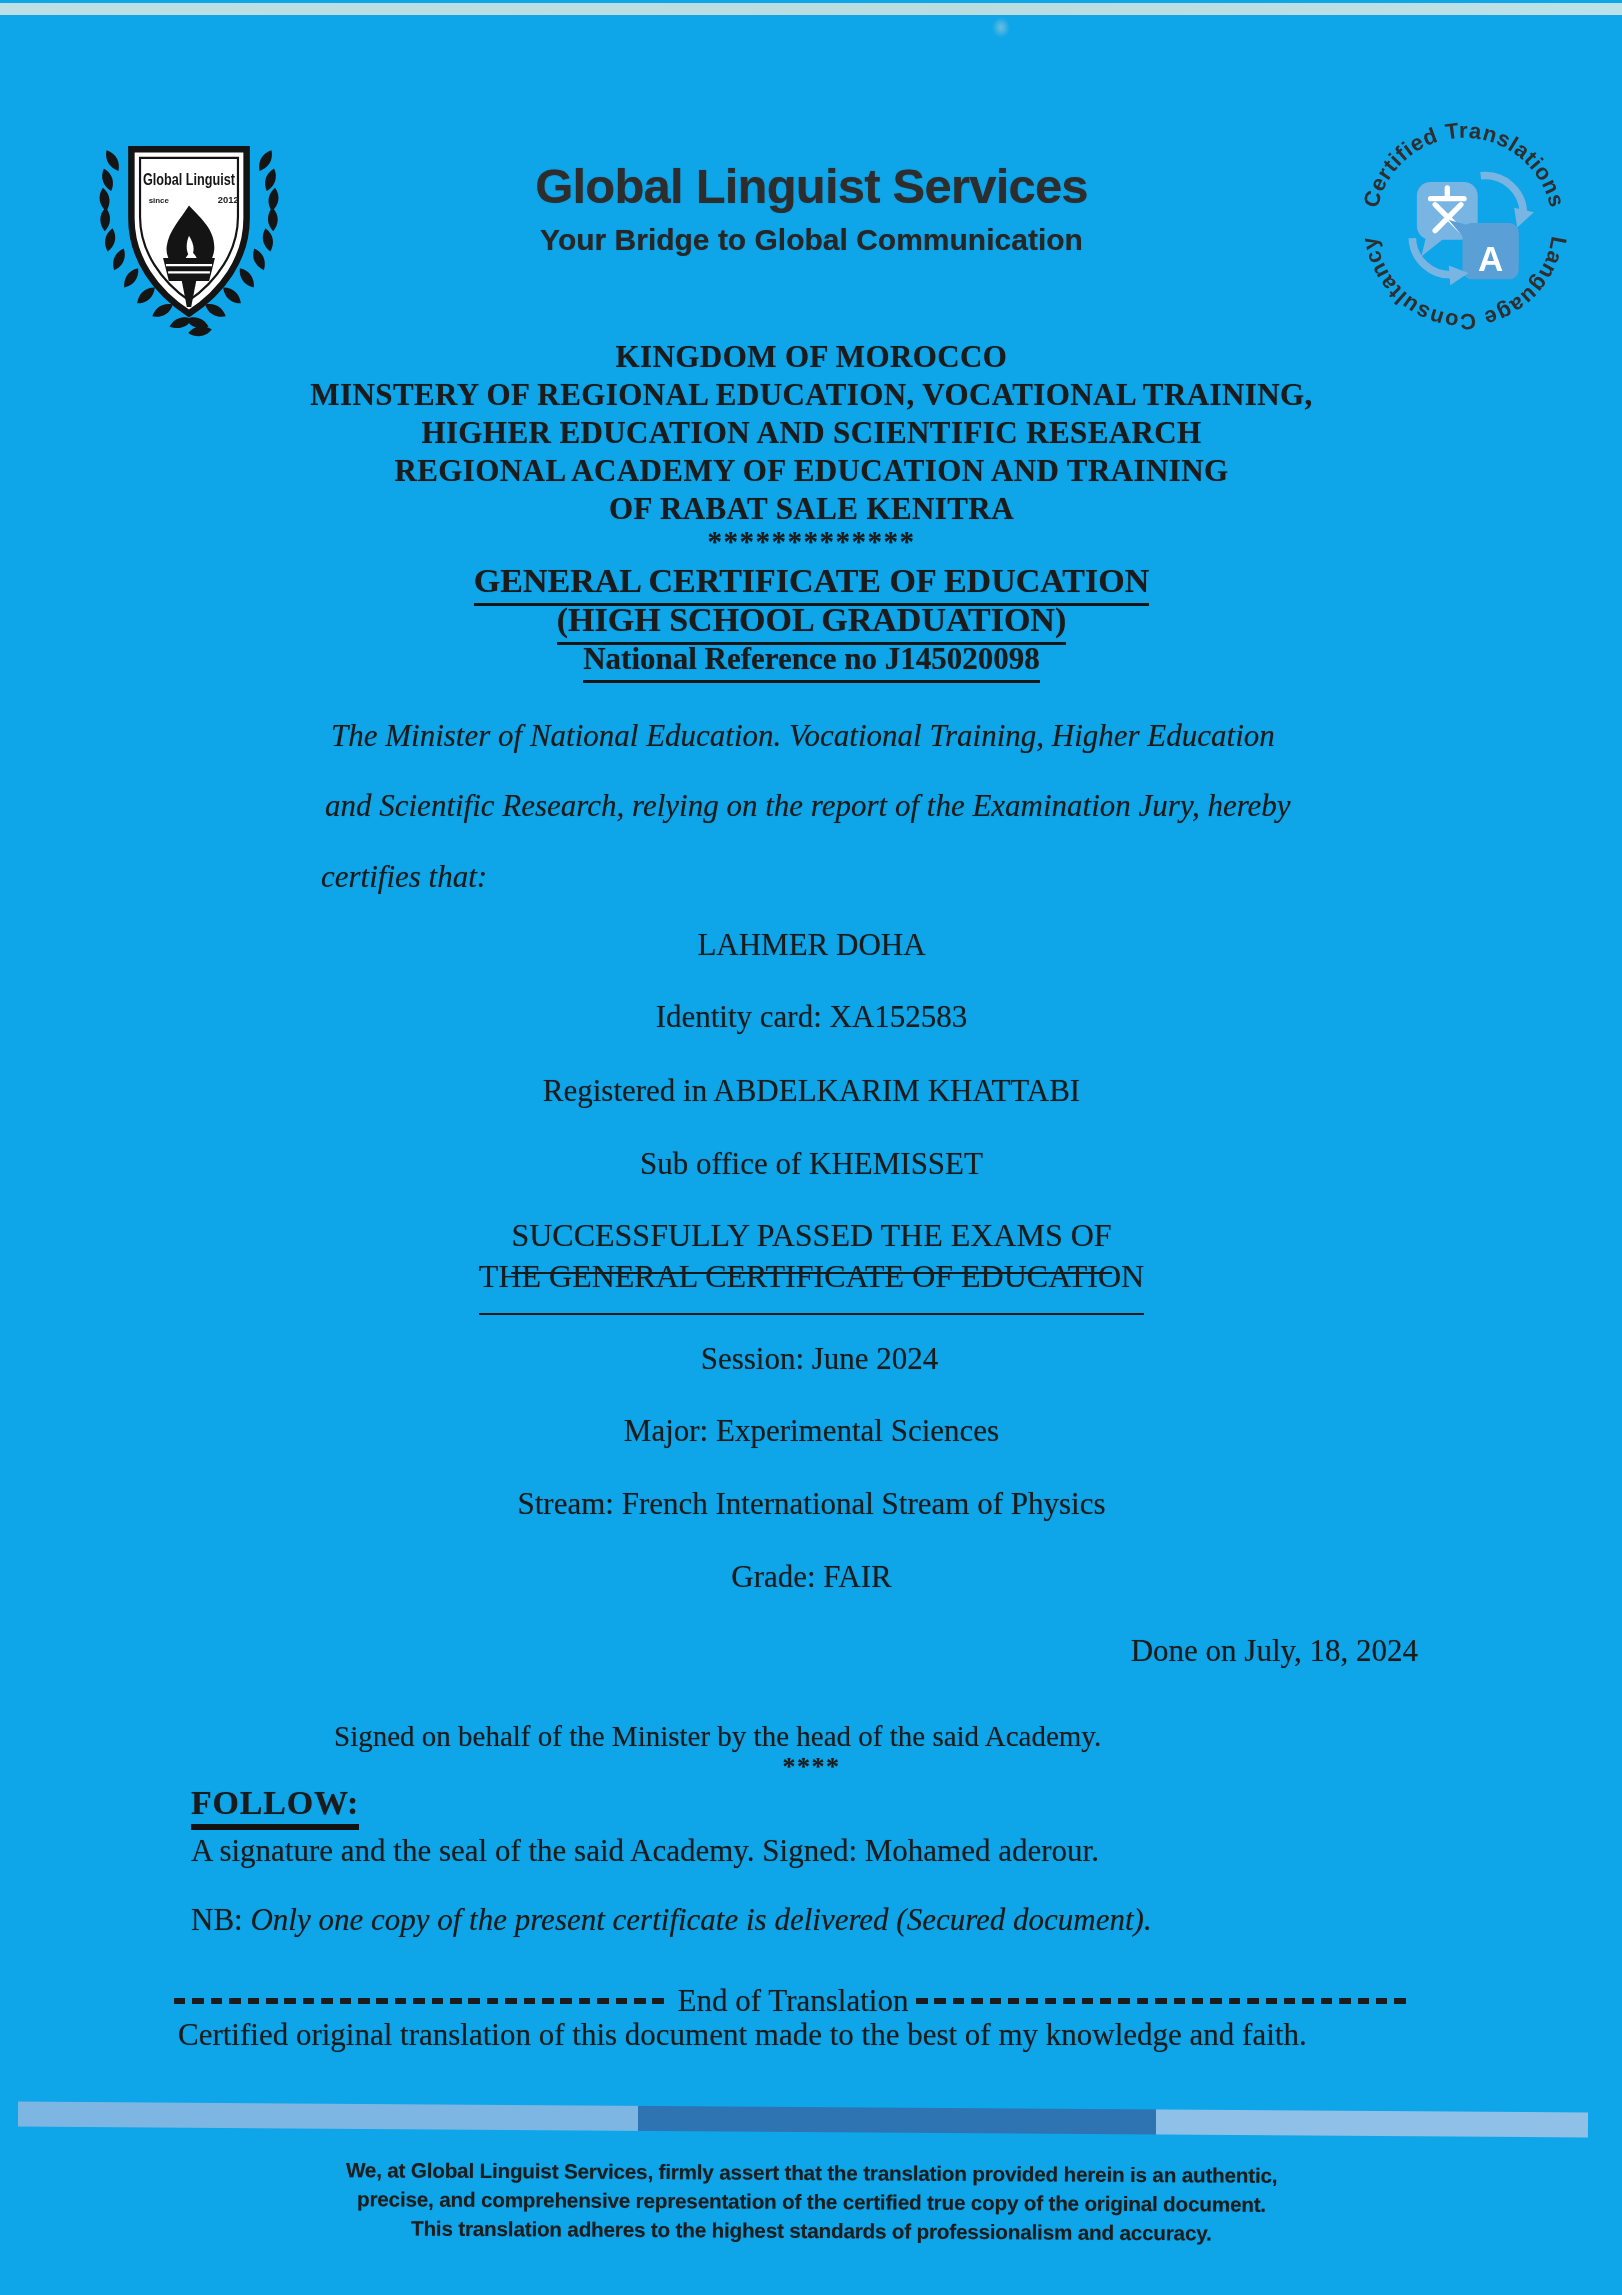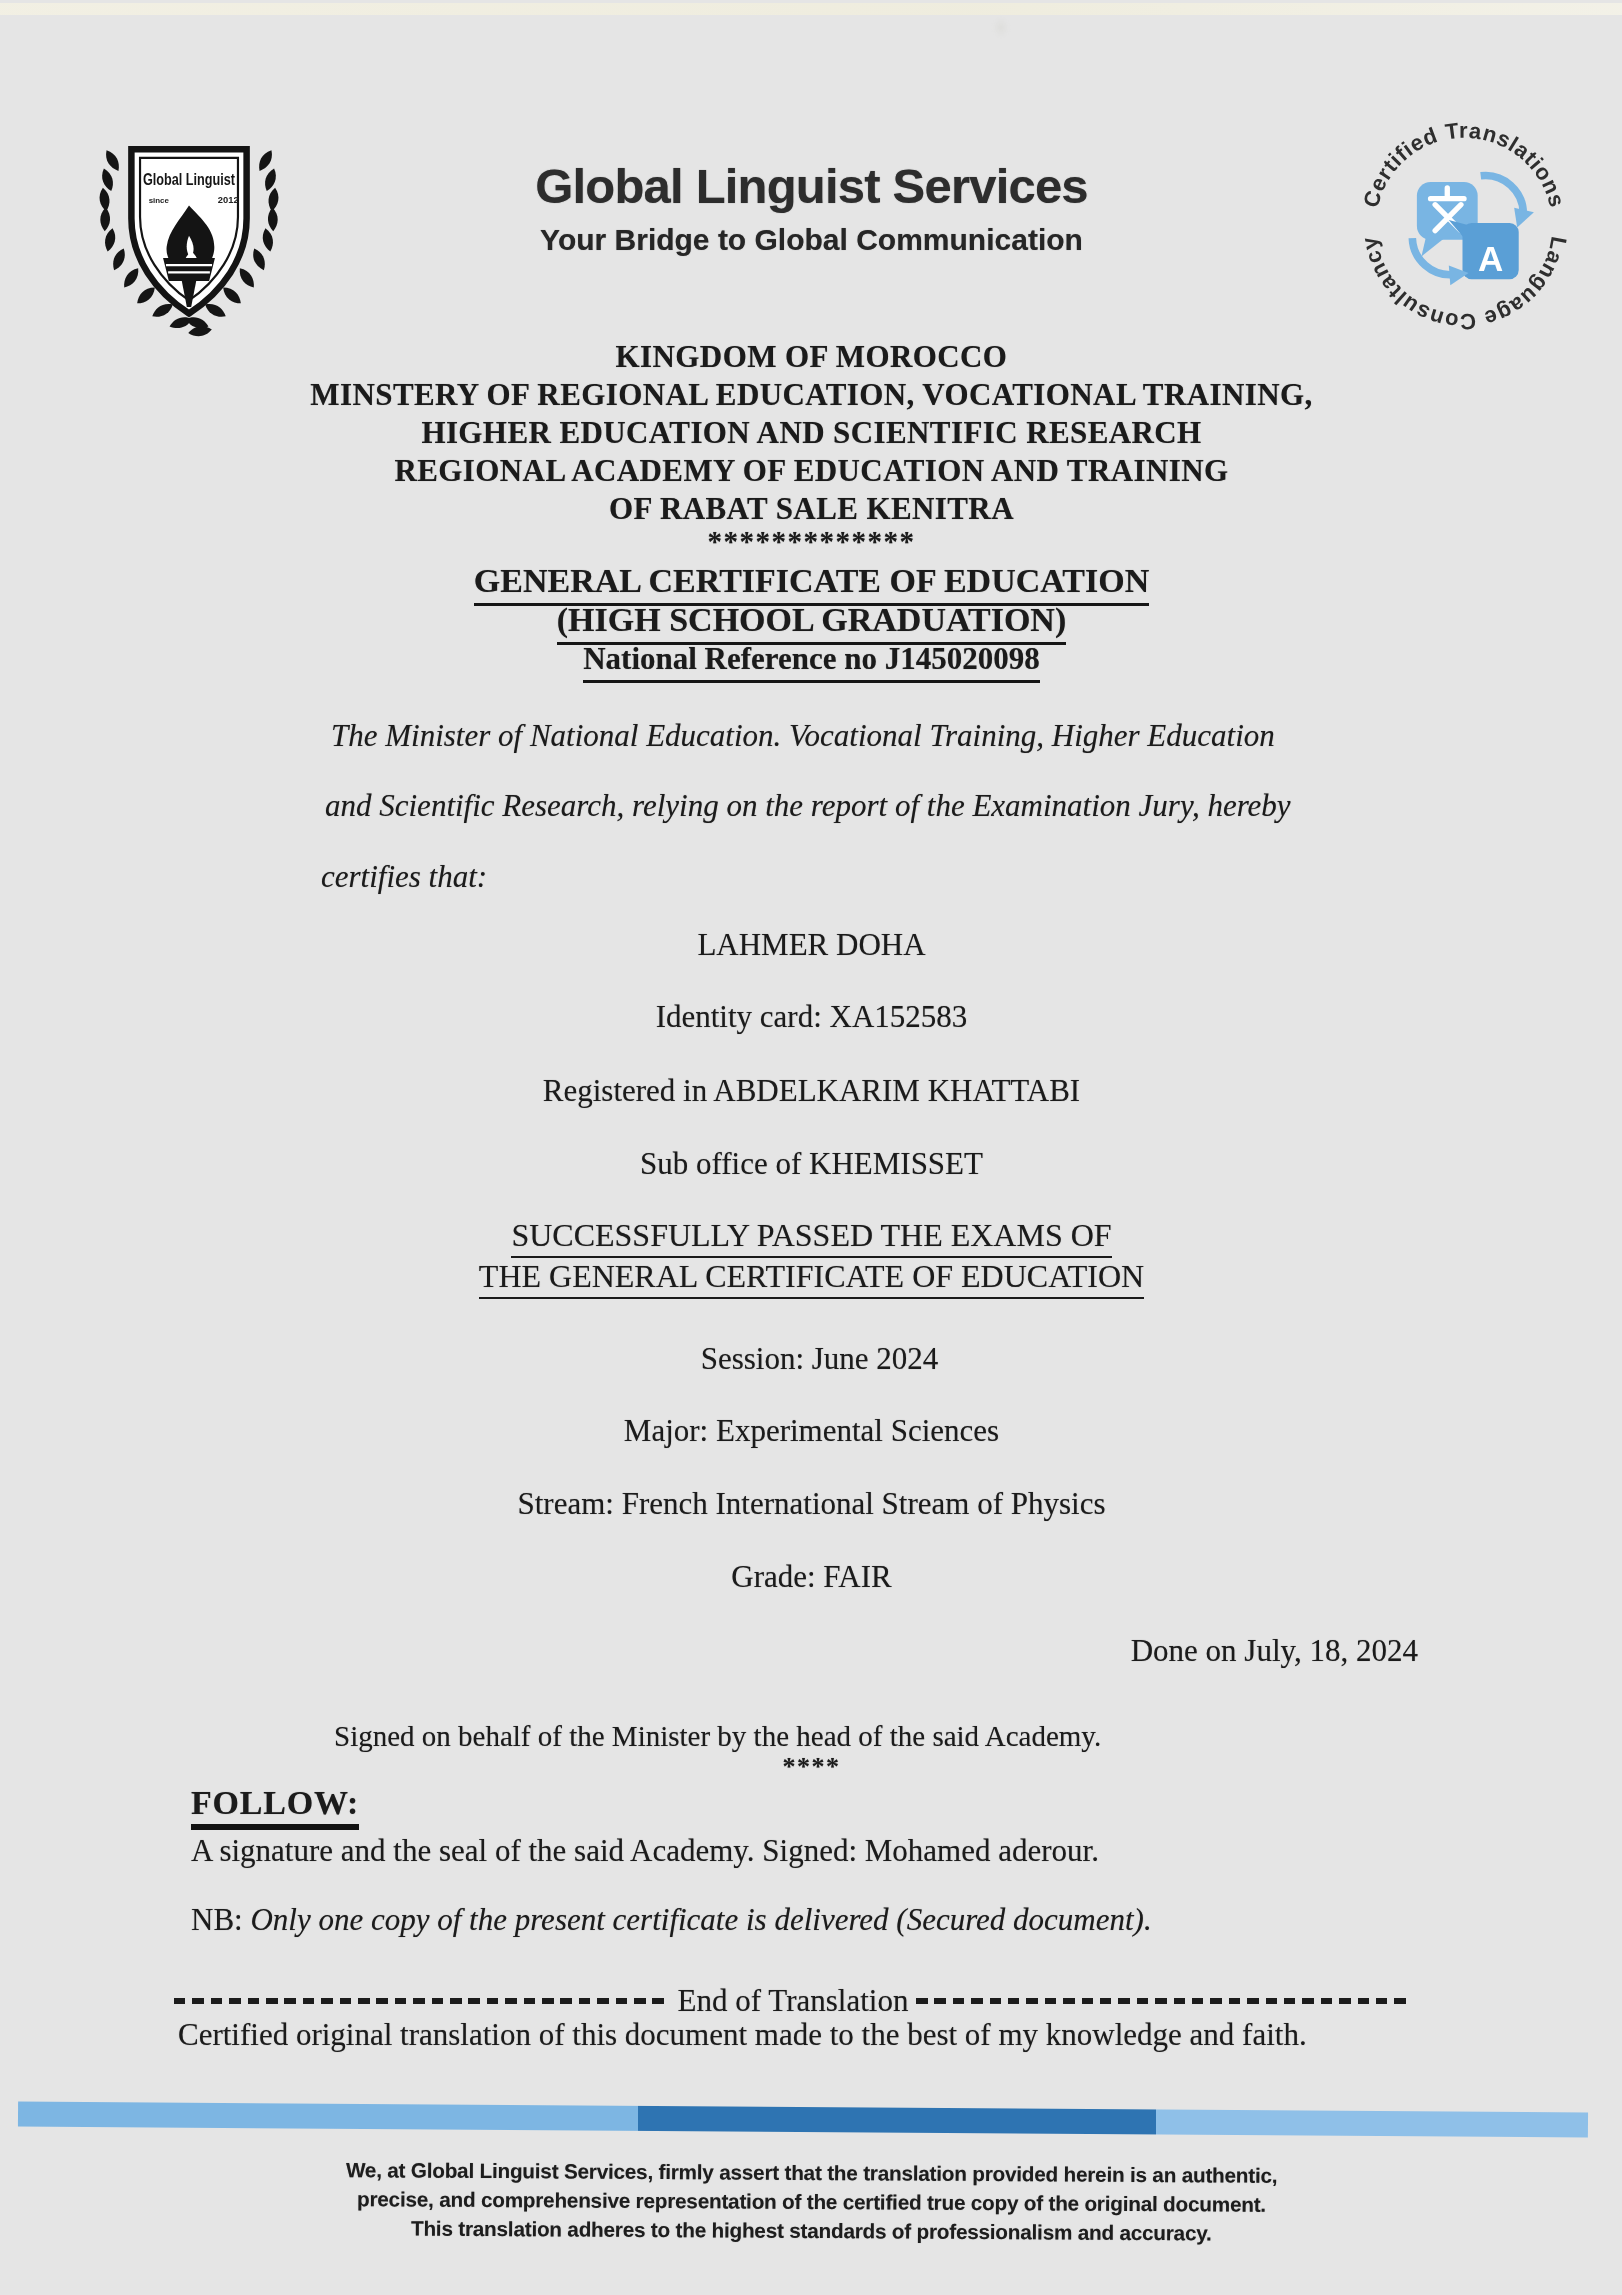--- a/index.html
+++ b/index.html
@@ -1,18 +1,18 @@
 <!DOCTYPE html>
 <html style="font-size:12.2px"><head>
 <meta charset="utf-8">
 <style>
   html,body{margin:0;padding:0;}
   body{width:1623px;height:2295px;background:#ffffff;position:relative;
        font-family:"Liberation Serif",serif;color:#1b1b1b;}
-  .page{position:absolute;inset:0;background:#e5e5e5;overflow:hidden;}
+  .page{position:absolute;inset:0;background:#0ea5e9;overflow:hidden;}
 
   
   .scan-top-edge{position:absolute;top:3.1px;left:0;width:100%;height:11.5px;
     background:linear-gradient(90deg,#f6f3e3,#f2efdc 60%,#f7f5e8);opacity:.75;}
   .scan-smudge{position:absolute;left:992px;top:17px;width:18.4px;height:21.4px;border-radius:50%;
     background:radial-gradient(#d8d8d4,transparent 70%);opacity:.5;filter:blur(0.8px);}
 
   .line{position:absolute;white-space:nowrap;text-shadow:0 0 0.9px rgba(25,25,25,.45);}
   .center{left:0;width:100%;text-align:center;}
   .serif40{font-size:31px;}
@@ -29,21 +29,21 @@
     fill:#2e2e2e;letter-spacing:1px;}
 
   
   .auth{top:338px;font-weight:bold;font-size:31px;line-height:38px;letter-spacing:0.4px;}
   .stars1{top:525px;font-weight:bold;font-size:29px;letter-spacing:1.5px;}
   .doc-title{font-weight:bold;font-size:34px;}
   .doc-title span{display:inline-block;border-bottom:3.1px solid #161616;padding-bottom:3.1px;}
   .t1{top:562px;} .t2{top:601px;}
   .t3{top:641px;font-size:31px;}
 
-  .u3 span{display:inline-block;border-bottom:2.3px solid #191919;padding-bottom:2px;}
+  .u3 span{display:inline-block;border-bottom:2.3px solid #191919;padding-bottom:18px;}
 
   
   .i1{top:718px;left:331px;} .i2{top:788px;left:325px;} .i3{top:859px;left:321px;}
   .nm{top:927px;} .idc{top:999px;} .reg{top:1073px;} .sub{top:1146px;}
   .p1{top:1217px;font-size:32px;} .p2{top:1258px;font-size:32px;}
   .ses{top:1341px;padding-left:8px;} .maj{top:1413px;} .str{top:1486px;} .grd{top:1559px;}
   .done{top:1633px;right:205px;font-size:31px;}
   .signed{top:1720px;left:334px;font-size:29px;}
   .stars2{top:1752px;font-weight:bold;font-size:26px;letter-spacing:1.5px;}
   .follow{top:1784px;left:191px;font-weight:bold;font-size:34px;letter-spacing:0.8px;}

